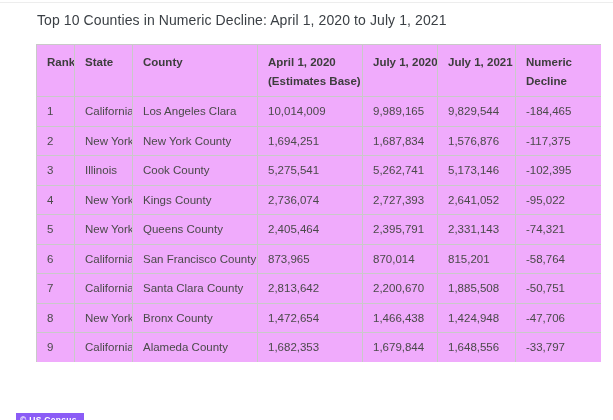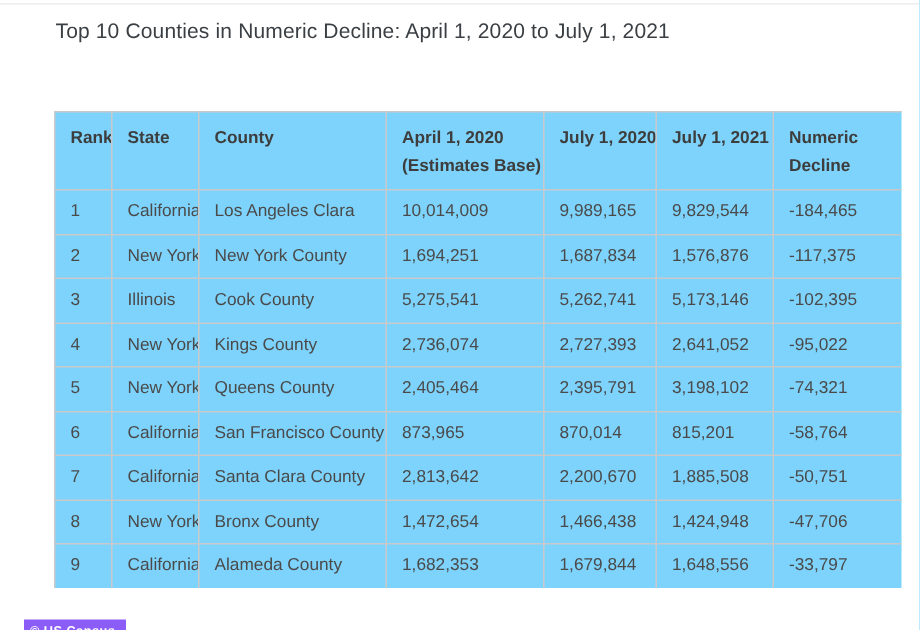--- a/index.html
+++ b/index.html
@@ -35,22 +35,21 @@
   }
   .table-wrap {
     position: absolute;
     top: 44px;
     left: 36px;
   }
   table.decline-table {
     border-collapse: collapse;
     table-layout: fixed;
     width: 564px;
-    background: #7dd3fc;
-    margin-top: 30px;
+    background: #f0abfc;
   }
   .decline-table th,
   .decline-table td {
     border: 1px solid #c9c9c9;
     overflow: hidden;
     white-space: nowrap;
   }
   .decline-table th:last-child,
   .decline-table td:last-child {
     border-right: none;
@@ -175,21 +174,21 @@
         <td>2,727,393</td>
         <td>2,641,052</td>
         <td>-95,022</td>
       </tr>
       <tr>
         <td>5</td>
         <td>New York</td>
         <td>Queens County</td>
         <td>2,405,464</td>
         <td>2,395,791</td>
-        <td>3,198,102</td>
+        <td>2,331,143</td>
         <td>-74,321</td>
       </tr>
       <tr>
         <td>6</td>
         <td>California</td>
         <td>San Francisco County</td>
         <td>873,965</td>
         <td>870,014</td>
         <td>815,201</td>
         <td>-58,764</td>

